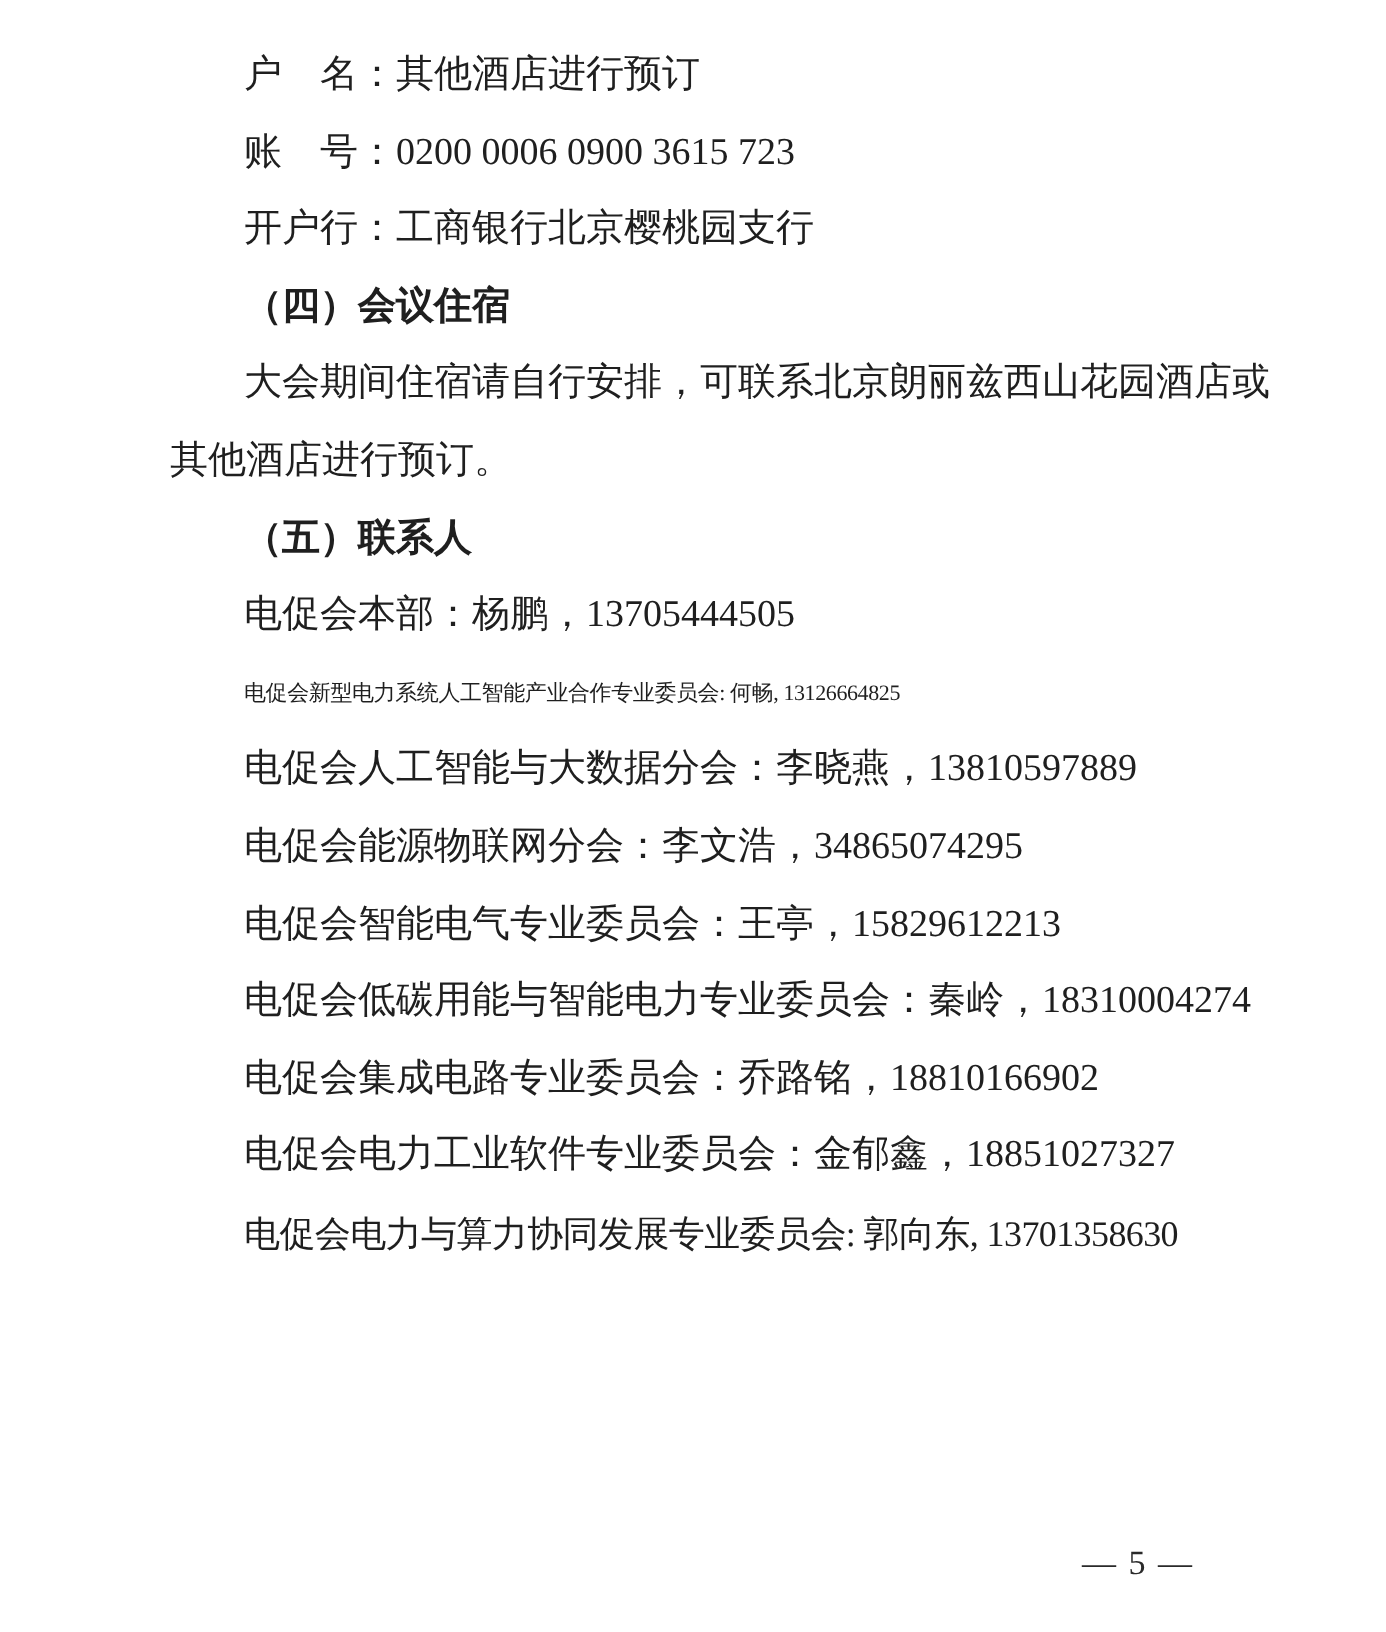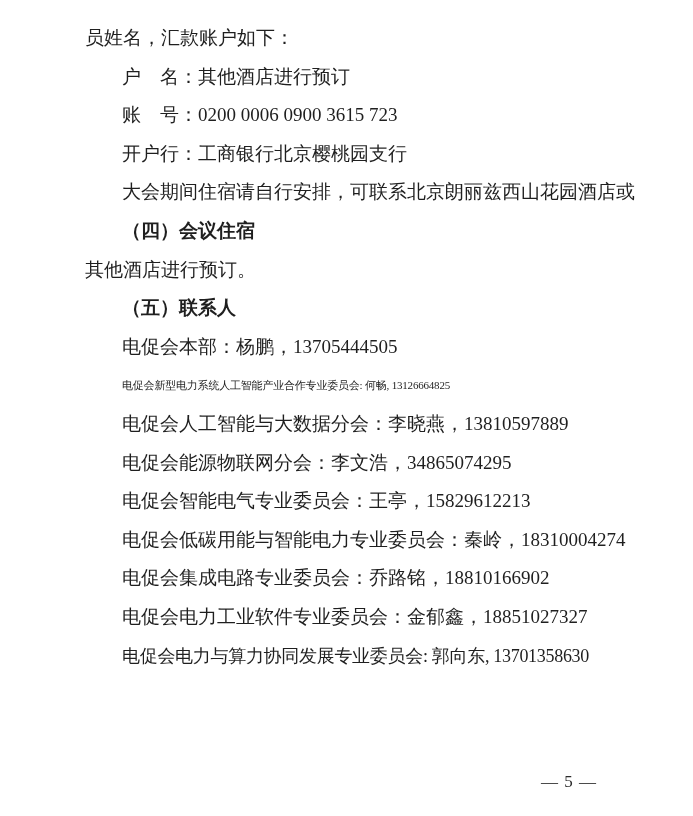--- a/index.html
+++ b/index.html
@@ -53,26 +53,25 @@
     color: #2a2a2a;
     letter-spacing: 1px;
     white-space: nowrap;
   }
 </style>
 </head>
 <body>
 
 <div class="page">
   <div class="content">
-    <p class="line">员姓名，汇款账户如下：</p>
     <p class="line indent">户　名：其他酒店进行预订</p>
     <p class="line indent">账　号：0200 0006 0900 3615 723</p>
     <p class="line indent">开户行：工商银行北京樱桃园支行</p>
+    <p class="line indent bold">（四）会议住宿</p>
     <p class="line indent">大会期间住宿请自行安排，可联系北京朗丽兹西山花园酒店或</p>
-    <p class="line indent bold">（四）会议住宿</p>
     <p class="line">其他酒店进行预订。</p>
     <p class="line indent bold">（五）联系人</p>
     <p class="line indent">电促会本部：杨鹏，13705444505</p>
     <p class="line indent tight">电促会新型电力系统人工智能产业合作专业委员会: 何畅, 13126664825</p>
     <p class="line indent">电促会人工智能与大数据分会：李晓燕，13810597889</p>
     <p class="line indent">电促会能源物联网分会：李文浩，34865074295</p>
     <p class="line indent">电促会智能电气专业委员会：王亭，15829612213</p>
     <p class="line indent">电促会低碳用能与智能电力专业委员会：秦岭，18310004274</p>
     <p class="line indent">电促会集成电路专业委员会：乔路铭，18810166902</p>
     <p class="line indent">电促会电力工业软件专业委员会：金郁鑫，18851027327</p>

